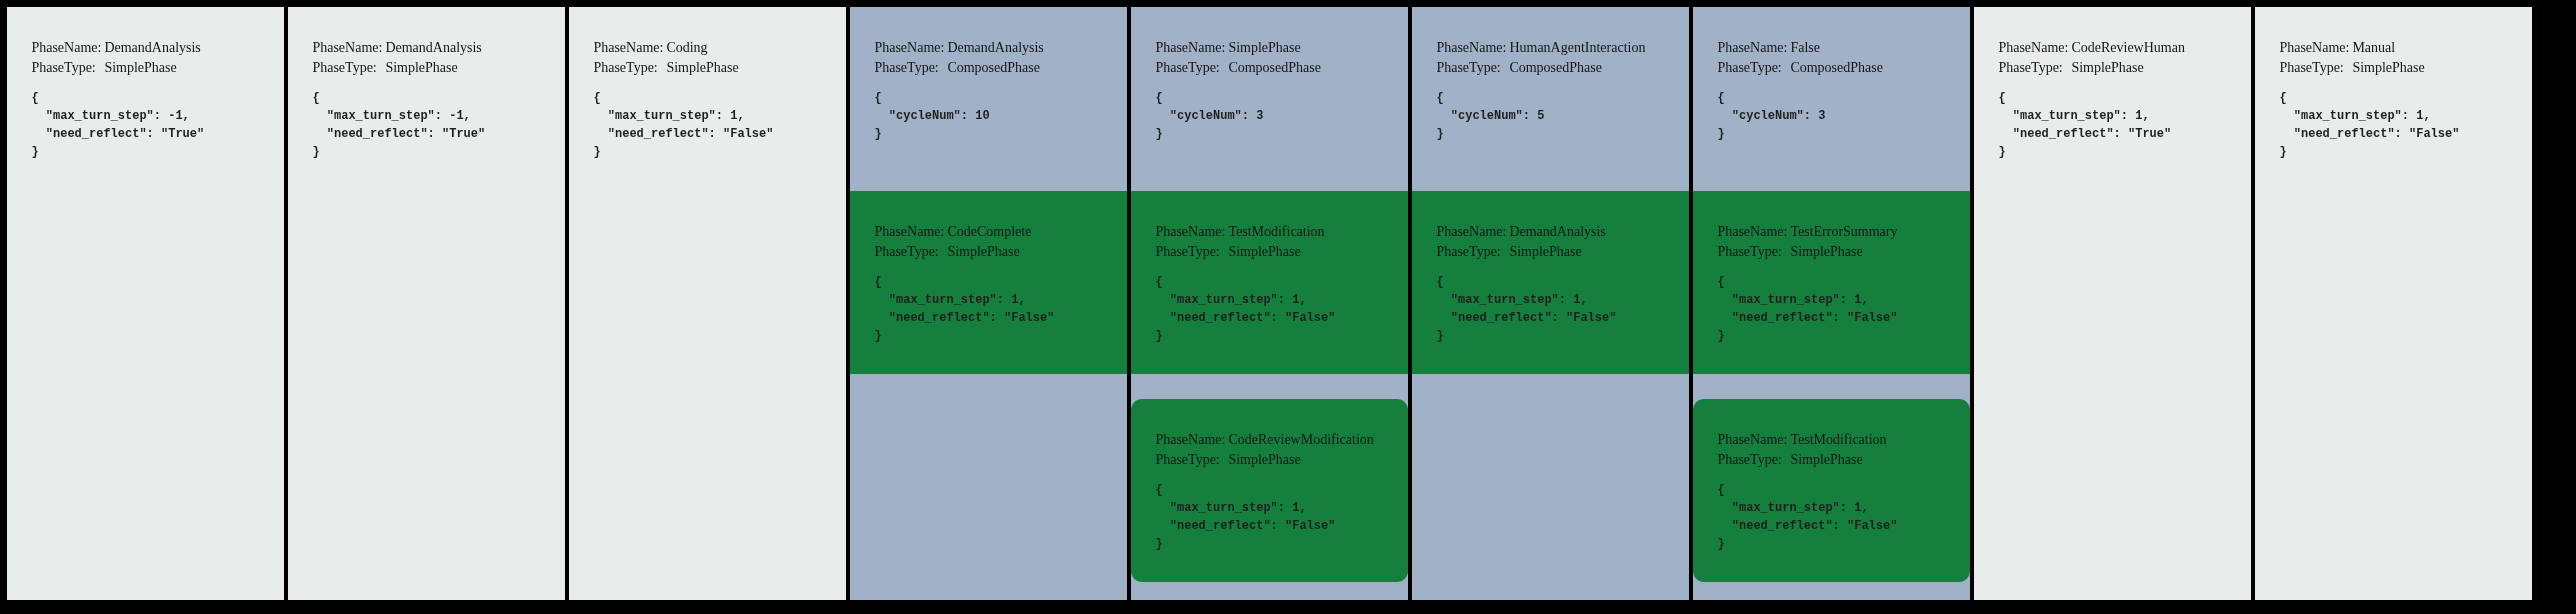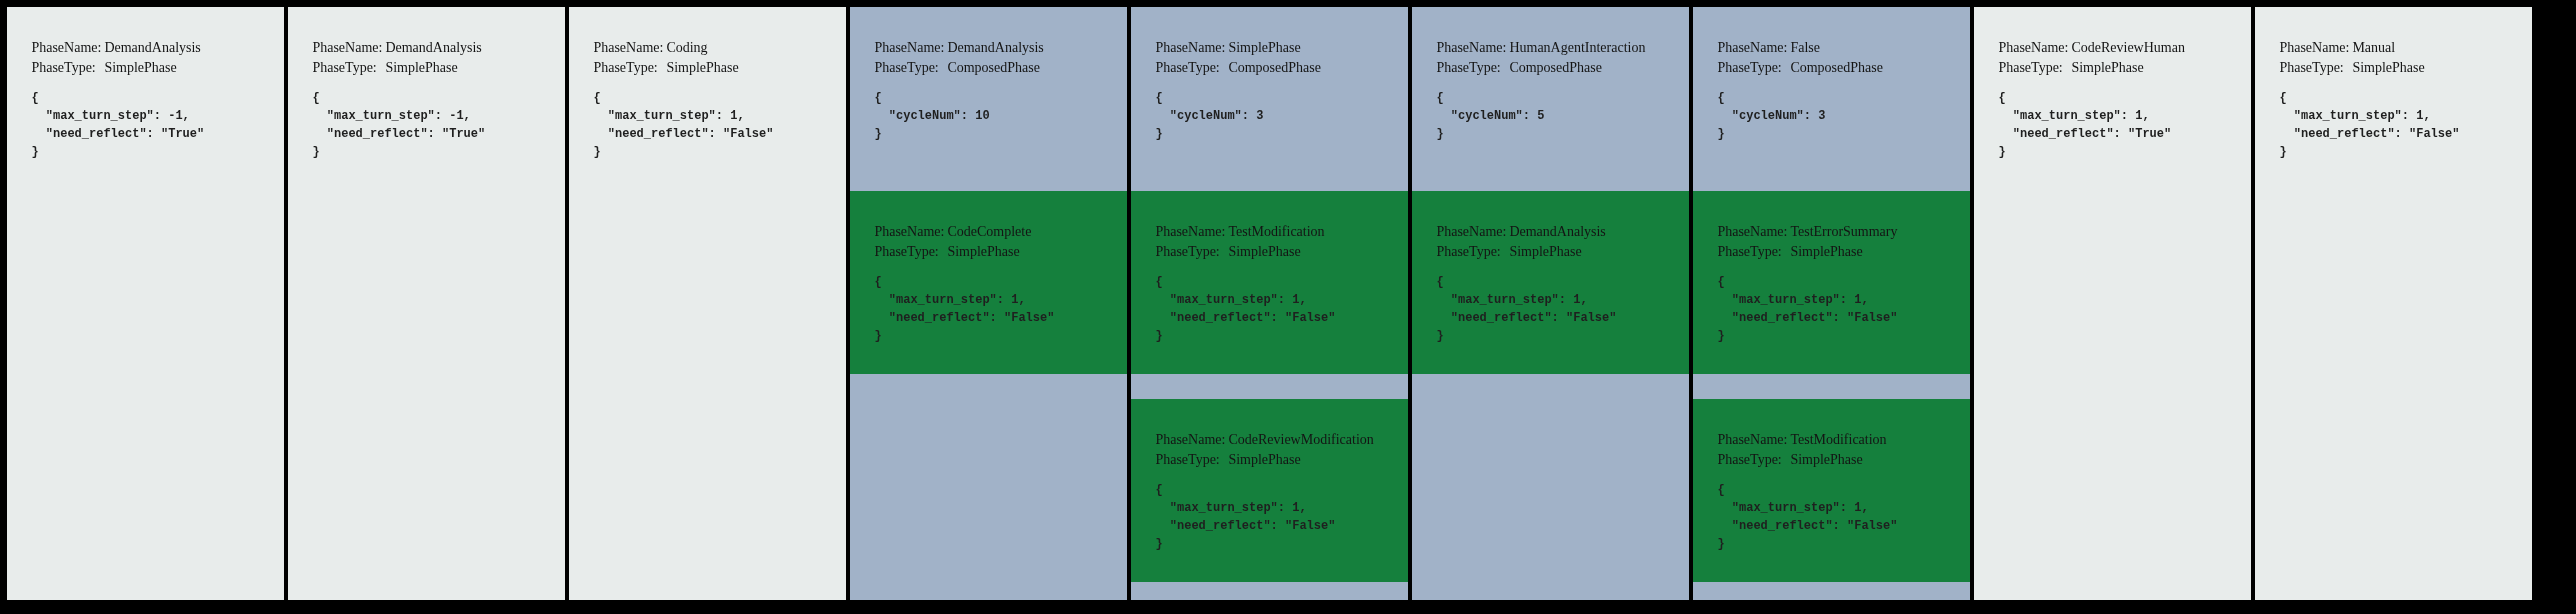--- a/index.html
+++ b/index.html
@@ -4,21 +4,21 @@
 <style>
   html,body{margin:0;padding:0;background:#000;}
   body{width:2576px;height:614px;overflow:hidden;font-family:"Liberation Serif",serif;}
   .board{display:flex;gap:4px;padding:7.4px 0 0 7.4px;height:593px;}
   .col{flex:0 0 277px;width:277px;height:593px;}
   .card-simple{background:#e8eceb;height:593px;}
   .card-composed{background:#a1b2c8;height:593px;display:flex;flex-direction:column;}
   .phase-block{padding:31px 7.4px 0 24px;box-sizing:border-box;overflow:hidden;}
   .header-block{height:184px;}
   .child-block{background:#15803d;height:183px;}
-  .child-gap{margin-top:25px;}
+  .child-gap{margin-top:25px;border-radius:11px;}
   .row{line-height:19.5px;font-size:14px;color:#141414;white-space:nowrap;}
   .lbl{display:inline-block;width:73px;}
   .json{margin:12px 0 0;font-family:"Liberation Mono",monospace;font-size:12px;font-weight:bold;line-height:18px;color:#1f1f1f;white-space:pre;}
 </style>
 </head>
 <body>
 
 <div class="board">
 
   <div class="col">

